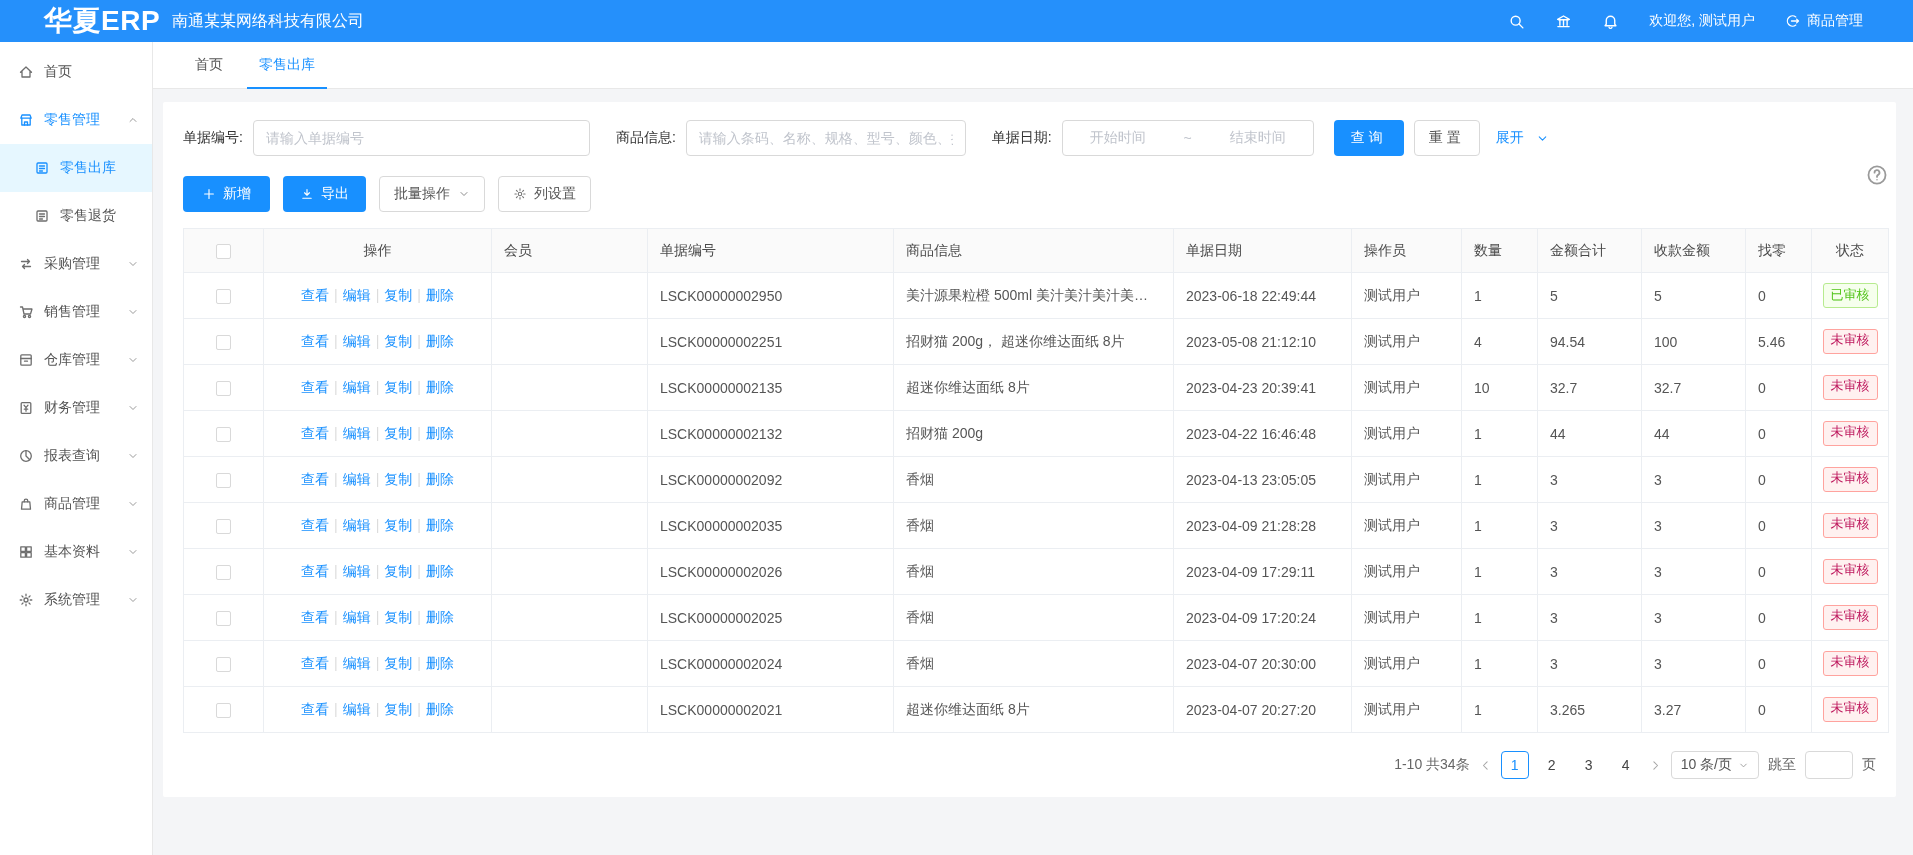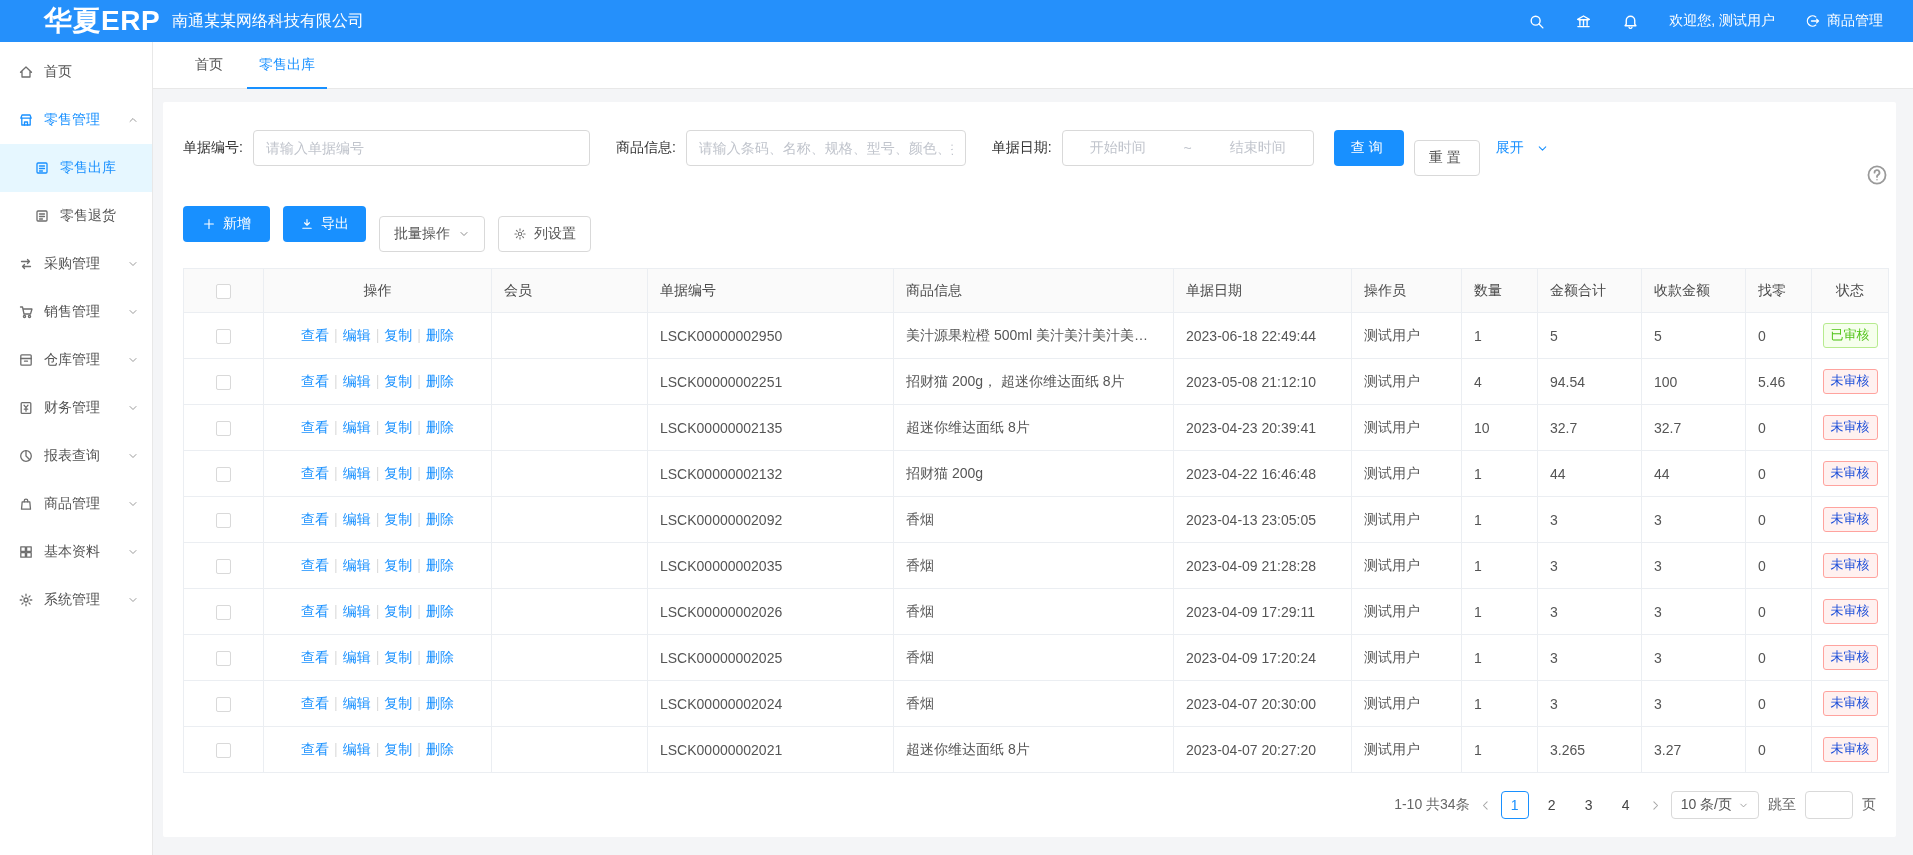--- a/index.html
+++ b/index.html
@@ -8,21 +8,21 @@
     font-family:"Liberation Sans","DejaVu Sans",sans-serif;
     font-size:14px; color:#333; background:#fff; overflow:hidden;
   }
   .icon, .caret, .tb-icon { display:inline-flex; }
   .icon svg, .caret svg, .tb-icon svg { width:100%; height:100%; display:block; }
 
   
   .topbar { height:42px; background:#2590fb; display:flex; align-items:center; color:#fff; }
   .logo { font-size:28px; font-weight:bold; padding-left:44px; letter-spacing:.5px; white-space:nowrap; }
   .company { font-size:16px; margin-left:12px; white-space:nowrap; }
-  .topbar-right { margin-left:auto; display:flex; align-items:center; gap:30px; padding-right:30px; }
+  .topbar-right { margin-left:auto; display:flex; align-items:center; gap:30px; padding-right:50px; }
   .tb-icon { width:17px; height:17px; cursor:pointer; color:#fff; }
   .welcome { white-space:nowrap; }
   .logout { display:flex; align-items:center; gap:6px; cursor:pointer; white-space:nowrap; }
   .logout .tb-icon { width:16px; height:16px; }
 
   
   .main { display:flex; height:813px; }
   .sidebar { width:153px; background:#fff; border-right:1px solid #e8e8e8; padding-top:6px; flex-shrink:0; }
   .side-item { height:48px; display:flex; align-items:center; padding-left:18px; color:#545454; cursor:pointer; position:relative; font-size:14px; }
   .side-item .icon { width:16px; height:16px; margin-right:10px; color:#6e6e6e; flex-shrink:0; }
@@ -44,21 +44,21 @@
   .filter-row { display:flex; align-items:center; white-space:nowrap; }
   .f-label { margin-right:10px; color:#333; }
   .f-gap { width:26px; flex-shrink:0; }
   .f-input { height:36px; border:1px solid #d9d9d9; border-radius:4px; padding:0 12px; font:inherit; color:#333; outline:none; background:#fff; }
   .f-input::placeholder { color:#c0c4cc; }
   .input-bill { width:337px; }
   .input-product { width:280px; }
   .range-box { width:252px; height:36px; border:1px solid #d9d9d9; border-radius:4px; display:flex; align-items:center; justify-content:space-around; color:#c0c4cc; cursor:text; padding:0 8px; }
   .btn { height:36px; border-radius:4px; font:inherit; display:inline-flex; align-items:center; justify-content:center; cursor:pointer; border:1px solid transparent; }
   .btn-primary { background:#1890ff; color:#fff; padding:0 16px; letter-spacing:4px; }
-  .btn-default { background:#fff; border-color:#d9d9d9; color:#555; padding:0 14px; letter-spacing:4px;margin-top:20px; }
+  .btn-default { background:#fff; border-color:#d9d9d9; color:#555; padding:0 14px; letter-spacing:4px; }
   .expand-link { color:#1890ff; display:inline-flex; align-items:center; gap:12px; cursor:pointer; margin-left:16px; }
   .expand-link .caret2 { width:13px; height:13px; display:inline-flex; }
   .expand-link svg { width:100%; height:100%; }
 
   
   .toolbar { display:flex; align-items:center; gap:13px; margin-top:20px; }
   .btn .b-icon { width:14px; height:14px; margin-right:7px; display:inline-flex; }
   .btn .b-icon svg { width:100%; height:100%; }
   .btn-plain { letter-spacing:0; }
   .btn .b-caret { width:12px; height:12px; margin-left:8px; display:inline-flex; color:#888; }
@@ -69,21 +69,21 @@
   table { width:100%; border-collapse:collapse; table-layout:fixed; margin-top:16px; }
   th, td { border:1px solid #ebeef2; padding:0 12px; font-size:14px; white-space:nowrap; overflow:hidden; text-overflow:ellipsis; text-align:left; font-weight:normal; }
   thead th { background:#fafafa; color:#4a4a4a; height:44px; font-weight:500; }
   tbody td { height:46px; color:#555; }
   th.c, td.c { text-align:center; padding:0 4px; }
   .cb { width:15px; height:15px; border:1px solid #d9d9d9; border-radius:2px; background:#fff; display:inline-block; vertical-align:middle; cursor:pointer; }
   a.op { color:#1890ff; text-decoration:none; cursor:pointer; }
   .sep { color:#dcdcdc; margin:0 5px; }
   .badge { display:inline-block; padding:2px 7px; font-size:13px; border-radius:3px; line-height:1.45; }
   .badge.green { color:#52c41a; background:#f6ffed; border:1px solid #b7eb8f; }
-  .badge.red { color:#1d4ed8; background:#fff1f0; border:1px solid #ffa39e; }
+  .badge.red { color:#be185d; background:#fff1f0; border:1px solid #ffa39e;font-family:Liberation Mono, monospace; }
 
   
   .pager { display:flex; justify-content:flex-end; align-items:center; gap:9px; margin-top:18px; color:#666; }
   .page-arrow { width:13px; height:13px; color:#a7a7a7; cursor:pointer; display:inline-flex; }
   .page-arrow svg { width:100%; height:100%; }
   .page-num { min-width:28px; height:28px; border-radius:4px; display:inline-flex; align-items:center; justify-content:center; color:#444; cursor:pointer; padding:0 4px; }
   .page-num.current { border:1px solid #1890ff; color:#1890ff; }
   .page-size { height:28px; border:1px solid #d9d9d9; border-radius:4px; display:inline-flex; align-items:center; gap:6px; padding:0 9px; color:#555; cursor:pointer; background:#fff; }
   .page-size .caret2 { width:11px; height:11px; color:#999; display:inline-flex; }
   .page-size svg { width:100%; height:100%; }

